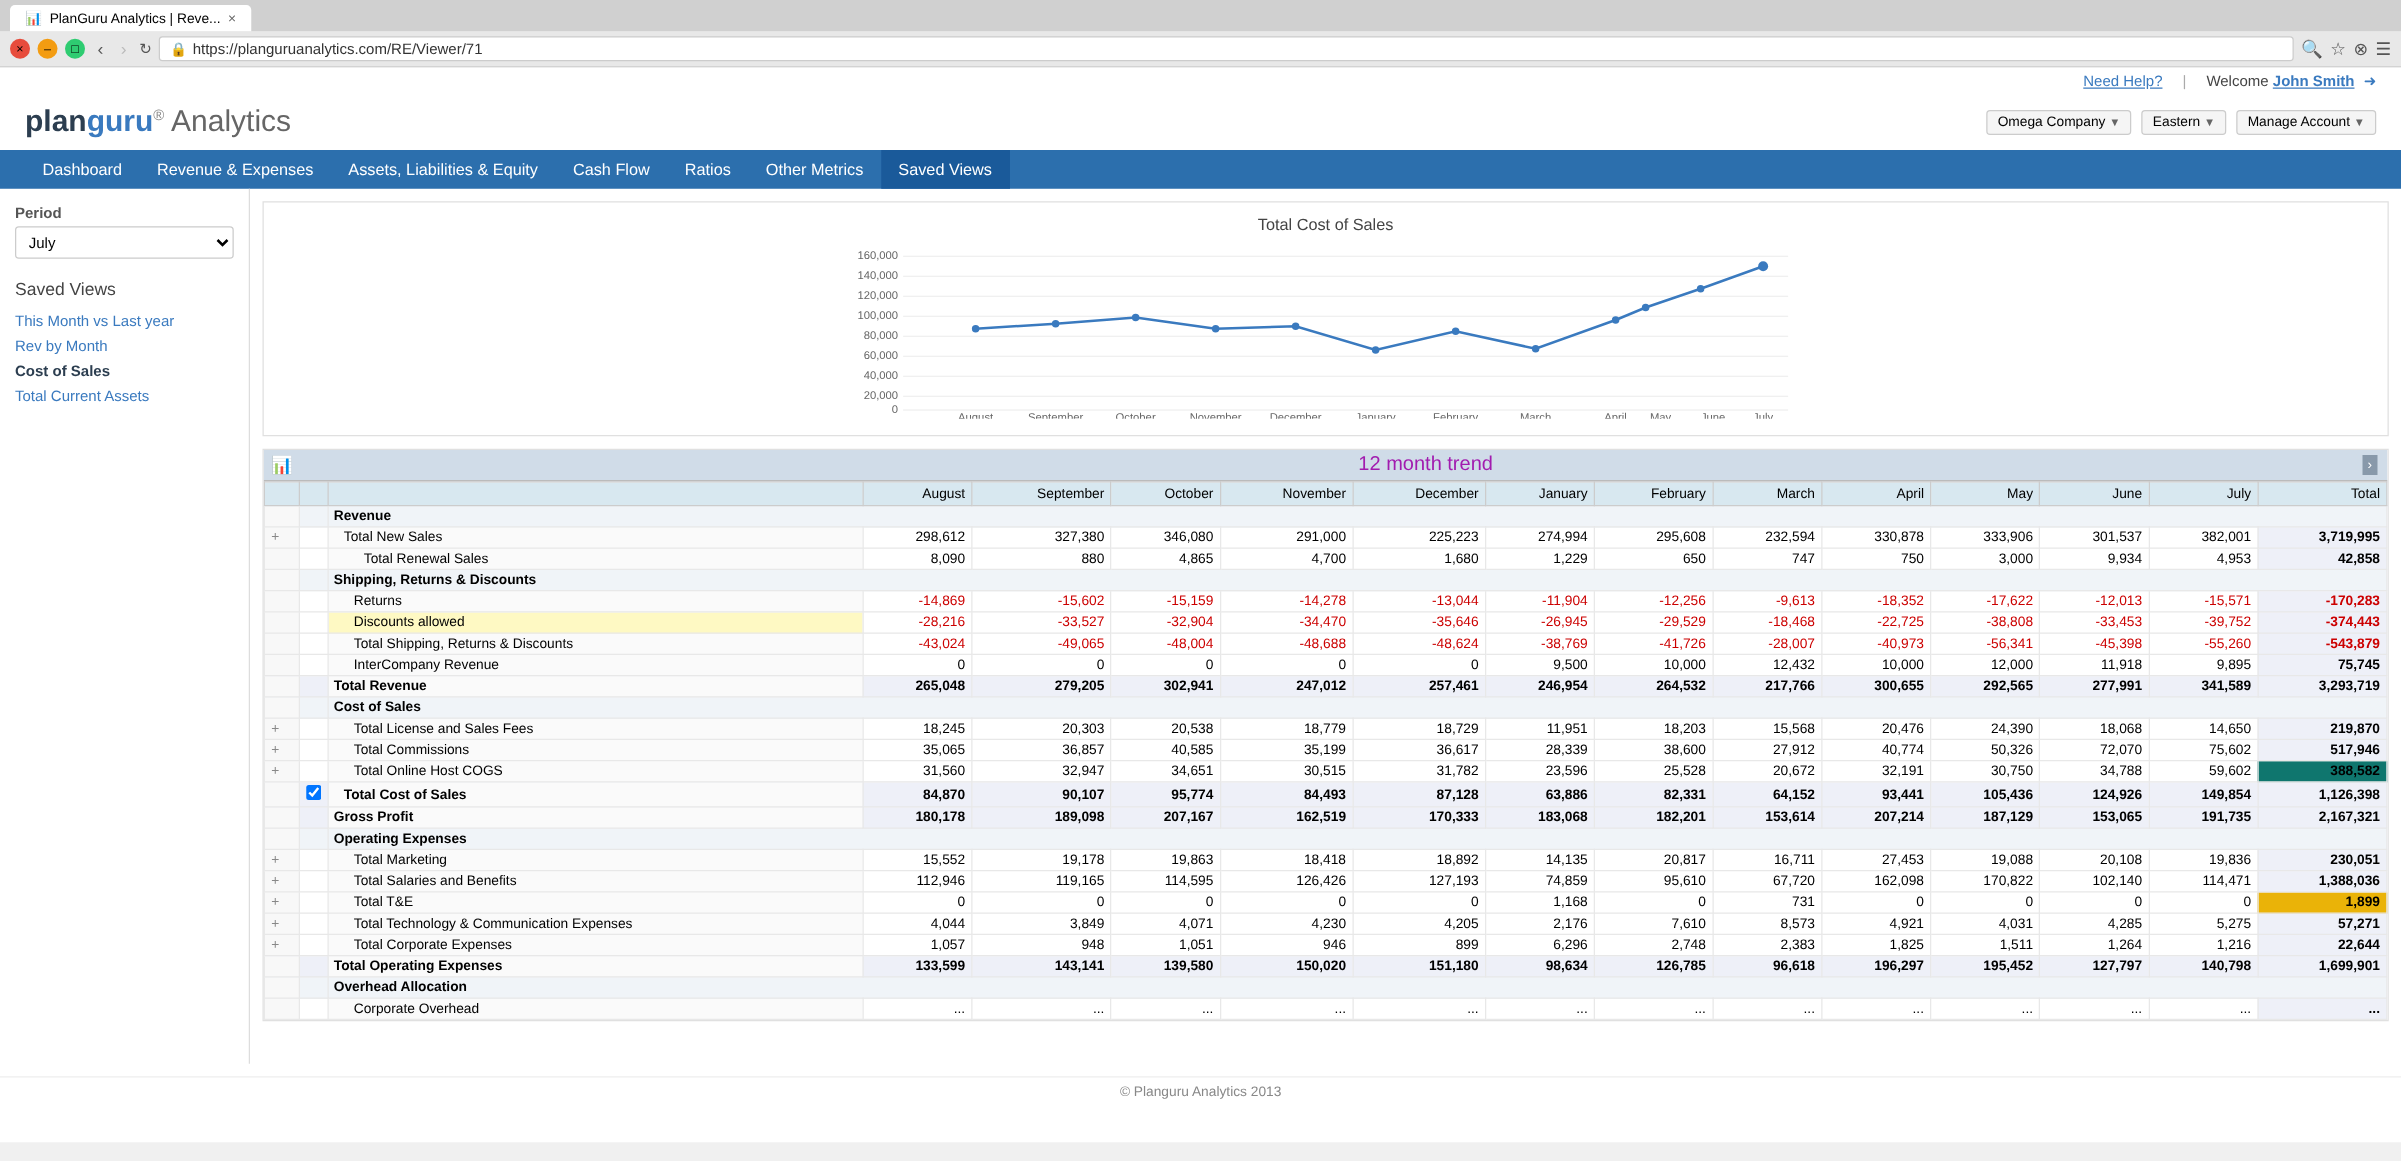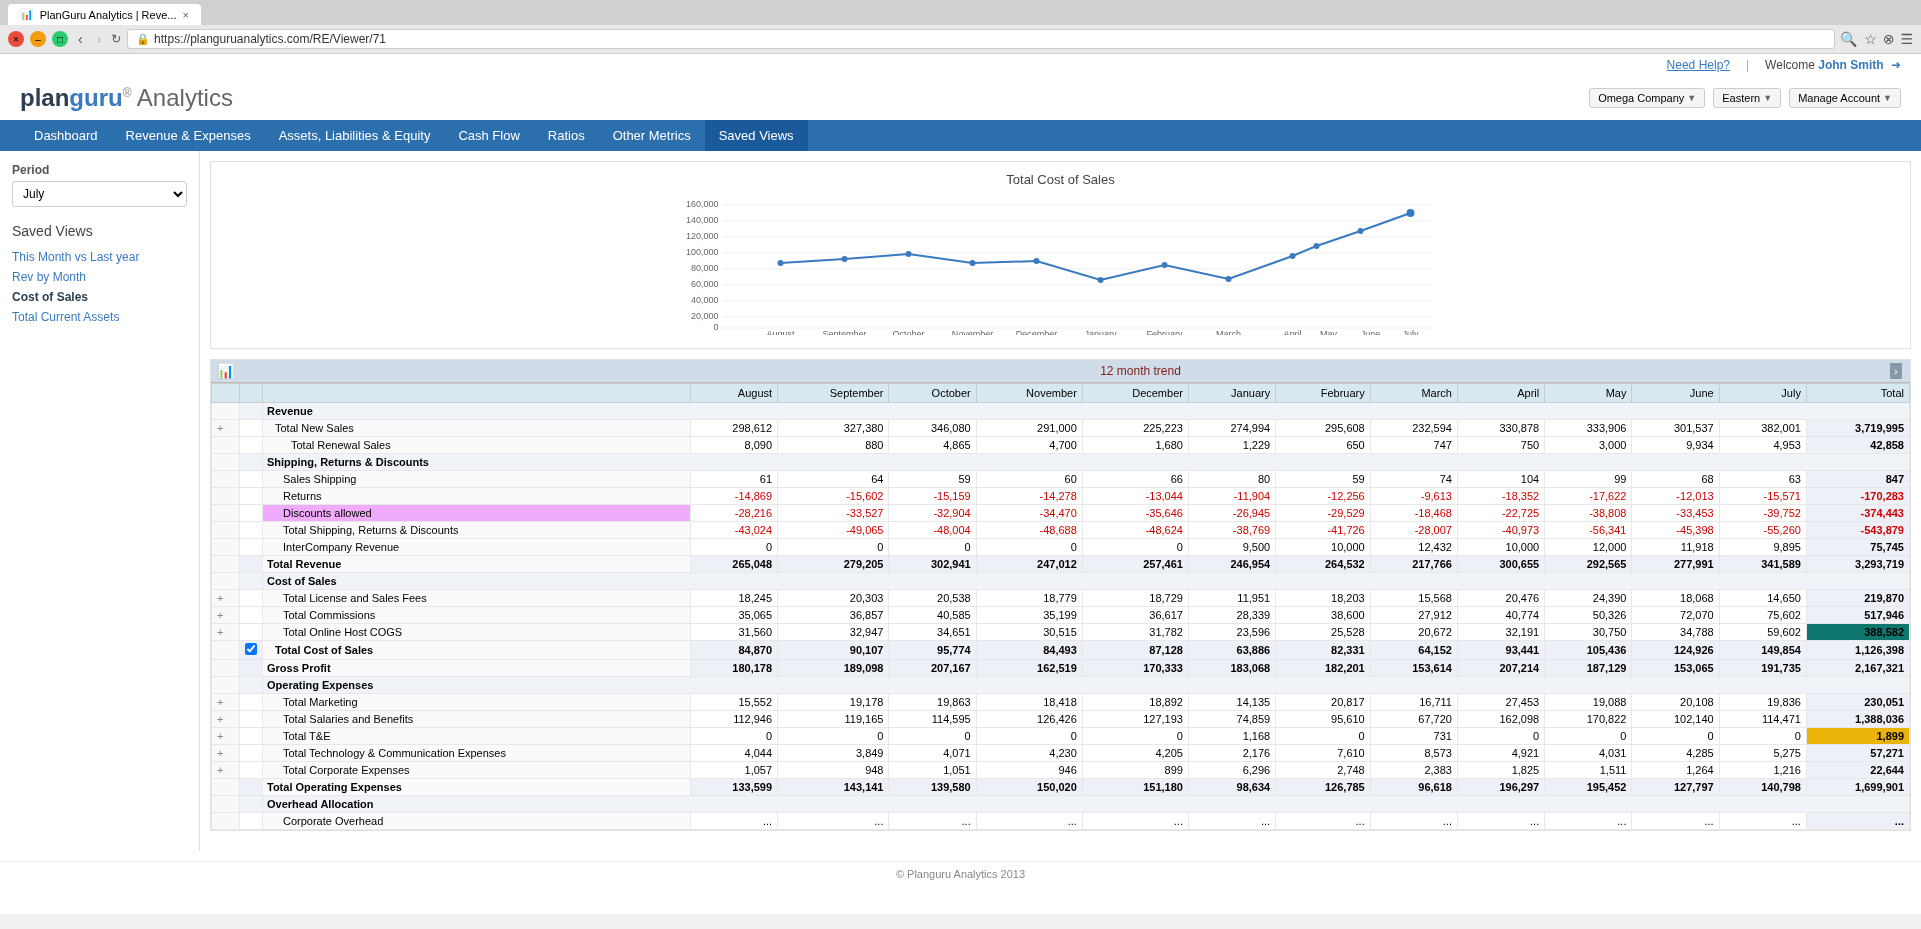--- a/index.html
+++ b/index.html
@@ -27,21 +27,21 @@
 
     
     .app-header { padding: 8px 20px; display: flex; justify-content: space-between; align-items: center; }
     .logo { font-size: 24px; color: #444; }
     .logo span.plan { font-weight: bold; color: #2c3e50; }
     .logo span.guru { font-weight: bold; color: #3a7abf; }
     .logo span.reg { font-size: 12px; vertical-align: super; color: #888; }
     .logo span.analytics { font-weight: normal; color: #666; }
     .need-help { color: #3a7abf; text-decoration: underline; cursor: pointer; }
     .welcome-text { color: #444; }
-    .welcome-text a { color: #3a7abf; cursor: pointer; font-weight: bold; }
+    .welcome-text a { color: #3a7abf; text-decoration: underline; cursor: pointer; font-weight: bold; }
     .company-selectors { display: flex; gap: 8px; align-items: center; }
     .selector-btn { background: #f5f5f5; border: 1px solid #ccc; border-radius: 3px; padding: 3px 8px; font-size: 11px; cursor: pointer; display: flex; align-items: center; gap: 3px; }
     .selector-btn .arrow { font-size: 9px; color: #666; }
 
     
     .main-nav { background: #2c6fad; display: flex; padding: 0 20px; }
     .nav-item { color: #fff; padding: 8px 14px; cursor: pointer; font-size: 13px; text-decoration: none; }
     .nav-item.active { background: #1a5a9a; }
 
     
@@ -233,21 +233,21 @@
           <text x="690" y="142" font-size="9" text-anchor="middle" fill="#666">June</text>
           <text x="730" y="142" font-size="9" text-anchor="middle" fill="#666">July</text>
         </svg>
       </div>
 
       <div class="data-table-container">
         <div style="display:flex; align-items:center; background:#d0dce8; border-bottom:1px solid #bbb;">
           <div style="flex:0 0 180px; display:flex; align-items:center; gap:4px; padding:3px 6px;">
             <span class="chart-bar-icon">📊</span>
           </div>
-          <div style="flex:1; text-align:center; font-size:12px; color:#7f1d1d; padding:3px;">12 month trend</div>
+          <div style="flex:1; text-align:center; font-size:16px; color:#a21caf; padding:3px;">12 month trend</div>
           <div style="flex:0 0 20px;">
             <button style="background:#8899aa;color:white;border:none;padding:2px 4px;cursor:pointer;font-size:11px;">›</button>
           </div>
         </div>
         <table>
           <thead>
             <tr>
               <th style="text-align:left;width:28px;"></th>
               <th style="text-align:left;width:16px;"></th>
               <th style="text-align:left;min-width:160px;"></th>
@@ -309,57 +309,39 @@
                 <td style="font-weight: bold; background: rgb(238, 240, 248);">42,858</td>
               </tr>
               <tr style="background: rgb(240, 244, 248); font-weight: bold;">
                 <td></td>
                 <td></td>
                 <td colspan="14" style="text-align: left; background: rgb(240, 244, 248); padding-left: 4px;">Shipping, Returns &amp; Discounts</td>
               </tr>
               <tr>
                 <td></td>
                 <td></td>
-                <td style="text-align: left; background: rgb(250, 250, 250); padding-left: 20px;">Sales Shipping</td>
-                <td>61</td>
-                <td>64</td>
-                <td>59</td>
-                <td>60</td>
-                <td>66</td>
-                <td>80</td>
-                <td>59</td>
-                <td>74</td>
-                <td>104</td>
-                <td>99</td>
-                <td>68</td>
-                <td>63</td>
-                <td style="font-weight: bold; background: rgb(238, 240, 248);">847</td>
-              </tr>
-              <tr>
-                <td></td>
-                <td></td>
                 <td style="text-align: left; background: rgb(250, 250, 250); padding-left: 20px;">Returns</td>
                 <td style="color: rgb(204, 0, 0);">-14,869</td>
                 <td style="color: rgb(204, 0, 0);">-15,602</td>
                 <td style="color: rgb(204, 0, 0);">-15,159</td>
                 <td style="color: rgb(204, 0, 0);">-14,278</td>
                 <td style="color: rgb(204, 0, 0);">-13,044</td>
                 <td style="color: rgb(204, 0, 0);">-11,904</td>
                 <td style="color: rgb(204, 0, 0);">-12,256</td>
                 <td style="color: rgb(204, 0, 0);">-9,613</td>
                 <td style="color: rgb(204, 0, 0);">-18,352</td>
                 <td style="color: rgb(204, 0, 0);">-17,622</td>
                 <td style="color: rgb(204, 0, 0);">-12,013</td>
                 <td style="color: rgb(204, 0, 0);">-15,571</td>
                 <td style="color: rgb(204, 0, 0); font-weight: bold; background: rgb(238, 240, 248);">-170,283</td>
               </tr>
               <tr>
                 <td></td>
                 <td></td>
-                <td style="text-align: left; background: #f0abfc; padding-left: 20px;">Discounts allowed</td>
+                <td style="text-align: left; background: #fef9c3; padding-left: 20px;">Discounts allowed</td>
                 <td style="color: rgb(204, 0, 0);">-28,216</td>
                 <td style="color: rgb(204, 0, 0);">-33,527</td>
                 <td style="color: rgb(204, 0, 0);">-32,904</td>
                 <td style="color: rgb(204, 0, 0);">-34,470</td>
                 <td style="color: rgb(204, 0, 0);">-35,646</td>
                 <td style="color: rgb(204, 0, 0);">-26,945</td>
                 <td style="color: rgb(204, 0, 0);">-29,529</td>
                 <td style="color: rgb(204, 0, 0);">-18,468</td>
                 <td style="color: rgb(204, 0, 0);">-22,725</td>
                 <td style="color: rgb(204, 0, 0);">-38,808</td>

